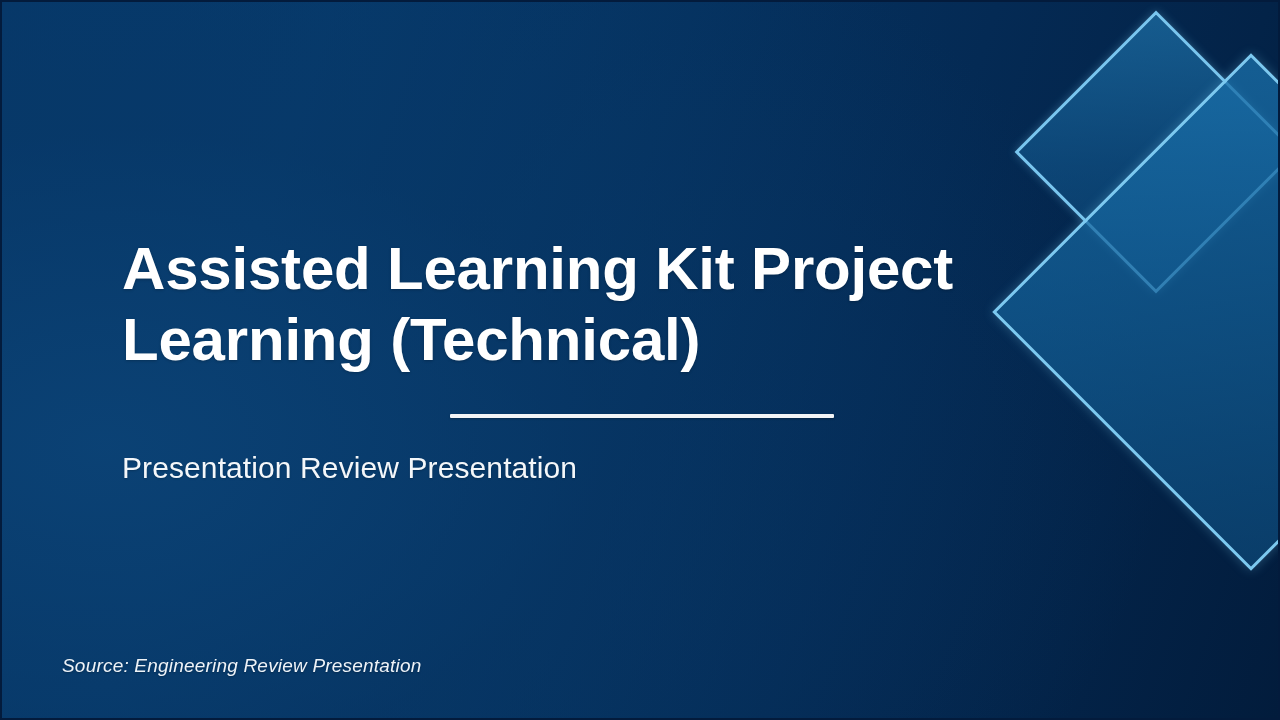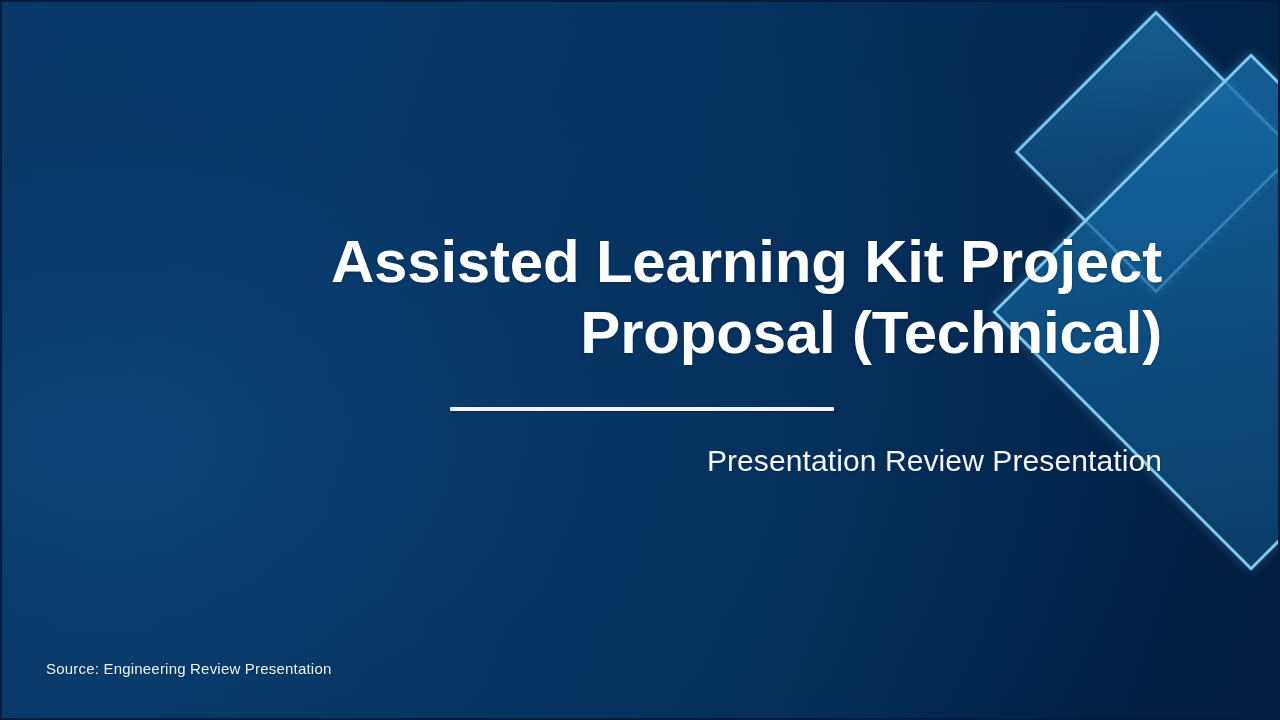--- a/index.html
+++ b/index.html
@@ -55,23 +55,23 @@
     top: 127px;
     border: 3px solid #7cc9f0;
     background: linear-gradient(135deg, rgba(25,110,168,0.78) 0%, rgba(19,97,153,0.70) 48%, rgba(14,80,131,0.62) 100%);
     box-shadow: 0 0 12px rgba(124,201,240,0.30);
   }
 
   
   #content {
     position: absolute;
     left: 120px;
-    top: 225px;
+    top: 232px;
     width: 1040px;
-    text-align: right;
+    text-align: left;
   }
   #slide-title {
     margin: 0;
     font-size: 60px;
     line-height: 1.18;
     font-weight: 700;
     letter-spacing: -0.2px;
     color: #ffffff;
     text-shadow: 0 1px 3px rgba(0,0,0,0.22);
   }
@@ -88,42 +88,43 @@
     font-size: 30px;
     font-weight: 400;
     letter-spacing: 0.1px;
     color: #f4f7fa;
     text-shadow: 0 1px 2px rgba(0,0,0,0.2);
   }
 
   
   #source-credit {
     position: absolute;
-    left: 44px;
+    left: 60px;
     bottom: 41px;
-    font-size: 15px;
+    font-size: 19px;
+    font-style: italic;
     color: #eef3f8;
     letter-spacing: 0.2px;
     text-shadow: 0 1px 2px rgba(0,0,0,0.25);
   }
 </style>
 </head>
 <body>
 
 <div id="slide">
 
   <div class="deco-layer">
     <div class="diamond" id="diamond-upper"></div>
     <div class="diamond" id="diamond-lower"></div>
   </div>
 
   <div id="content">
     <h1 id="slide-title">
       <span>Assisted Learning Kit Project</span><br>
-      <span>Proposal (Technical)</span>
+      <span>Learning (Technical)</span>
     </h1>
     <div id="title-divider"></div>
     <div id="slide-subtitle">Presentation Review Presentation</div>
   </div>
 
   <div id="source-credit">Source: Engineering Review Presentation</div>
 
 </div>
 
 </body></html>

